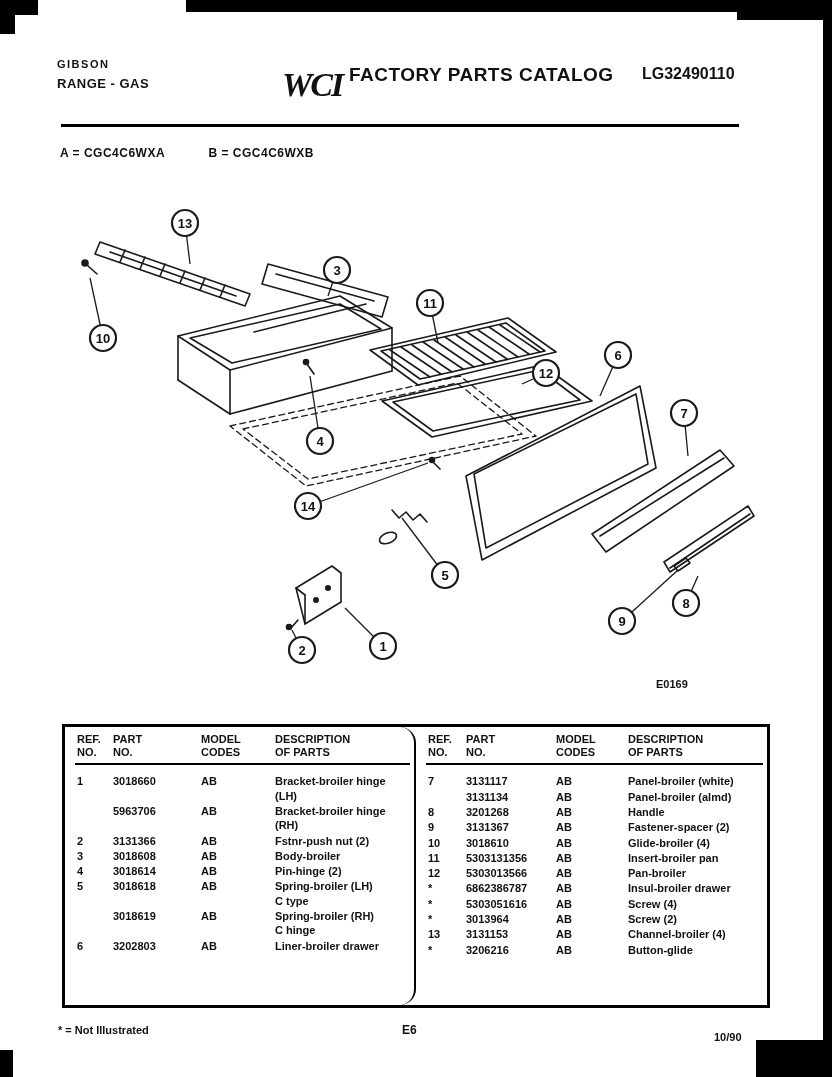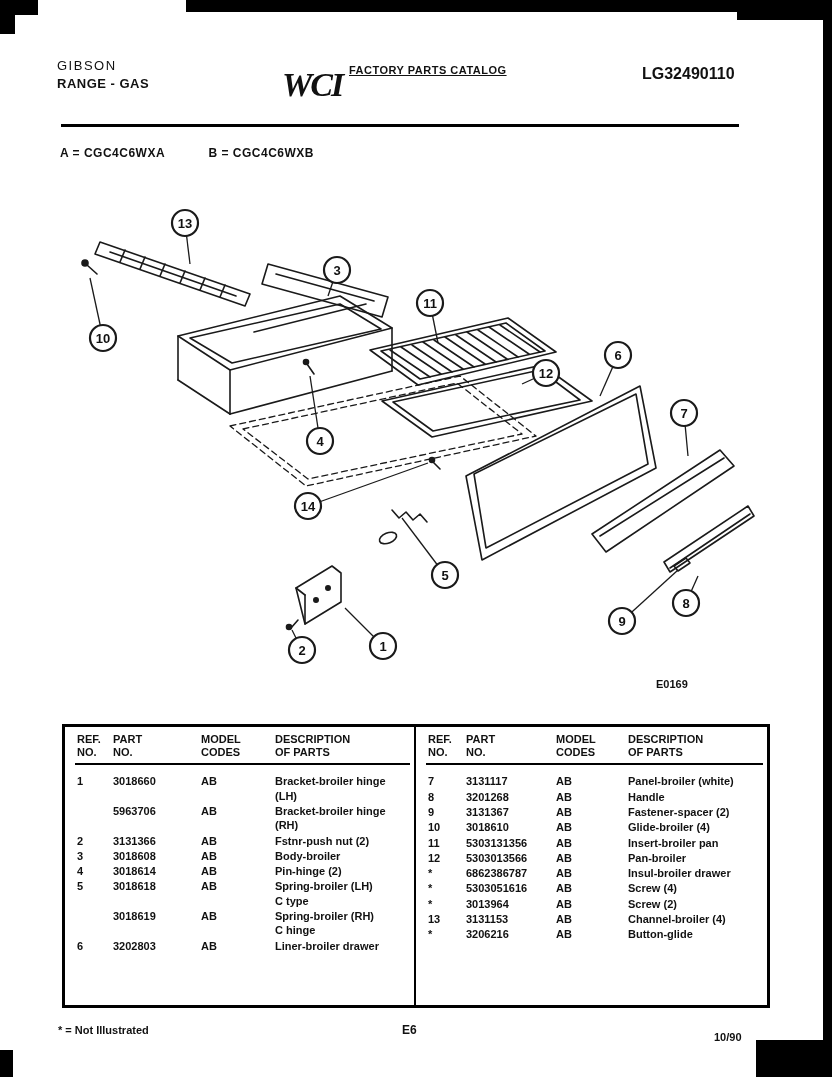--- a/index.html
+++ b/index.html
@@ -1,37 +1,37 @@
 <!DOCTYPE html>
 <html><head>
 <meta charset="utf-8">
 <style>
   * { box-sizing: border-box; }
   body { margin:0; background:#e9e9e9; }
   .page { position:relative; width:832px; height:1077px; background:#ffffff;
           font-family:"Liberation Sans", sans-serif; color:#111; overflow:hidden; margin:0 auto; }
   .scan { position:absolute; background:#000; }
 
-  .brand    { position:absolute; left:57px;  top:58px;  font-size:13px; font-weight:normal; letter-spacing:1.5px;text-align:right; }
+  .brand    { position:absolute; left:57px;  top:58px;  font-size:11px; font-weight:bold; letter-spacing:1.5px;text-align:right; }
   .product  { position:absolute; left:57px;  top:76px;  font-size:13px; font-weight:bold; letter-spacing:0.5px; }
   .logo     { position:absolute; left:282px; top:46px;  font-family:"Liberation Serif", serif; font-style:italic;
               font-weight:bold; font-size:34px; letter-spacing:-2px;margin-top:20px; }
-  .cat-title{ position:absolute; left:349px; top:64px;  font-size:11px; font-weight:bold; letter-spacing:0.5px;text-decoration:underline; }
+  .cat-title{ position:absolute; left:349px; top:64px;  font-size:19px; font-weight:bold; letter-spacing:0.5px; }
   .pub-num  { position:absolute; left:642px; top:65px;  font-size:16px; font-weight:bold; }
 
   .rule     { position:absolute; left:61px; top:124px; width:678px; height:3px; background:#000; }
   .models   { position:absolute; left:60px; top:146px; font-size:12px; font-weight:bold; letter-spacing:0.5px; }
   .models span + span { margin-left:40px;text-align:center; }
 
   .diagram-svg  { position:absolute; left:40px; top:168px; }
   .diagram-code { position:absolute; left:620px; top:678px; font-size:11px; font-weight:bold;padding-left:36px; }
   .callout-num  { font-family:"Liberation Sans", sans-serif; font-size:13px; font-weight:bold; fill:#111; }
 
   .table-box { position:absolute; left:62px; top:724px; width:708px; height:284px; border:3px solid #000; display:flex; }
-  .half { width:50%; padding:6px 4px 0 10px; }
+  .half { width:50%; padding:6px 4px 0 10px;border-radius:16px; }
   .half.left { border-right:2px solid #000; }
   .parts-table { width:100%; border-collapse:collapse; }
   .parts-table th { text-align:left; font-size:11px; font-weight:bold; white-space:pre-line; line-height:1.2;
                     padding:0 2px 4px 2px; border-bottom:2px solid #000; vertical-align:bottom; }
   .parts-table td { font-size:11px; font-weight:bold; white-space:pre-line; line-height:1.3;
                     padding:0.5px 2px; vertical-align:top; }
   .parts-table tbody tr:first-child td { padding-top:9px; }
 
   .footnote  { position:absolute; left:58px;  top:1024px; font-size:11px; font-weight:bold; }
   .page-code { position:absolute; left:402px; top:1023px; font-size:12px; font-weight:bold; }
@@ -317,20 +317,26 @@
           </tr>
         </thead>
         <tbody id="right-tbody">
             <tr>
               <td>7</td>
               <td>3131117</td>
               <td>AB</td>
               <td>Panel-broiler (white)</td>
             </tr>
             <tr>
+              <td></td>
+              <td>3131134</td>
+              <td>AB</td>
+              <td>Panel-broiler (almd)</td>
+            </tr>
+            <tr>
               <td>8</td>
               <td>3201268</td>
               <td>AB</td>
               <td>Handle</td>
             </tr>
             <tr>
               <td>9</td>
               <td>3131367</td>
               <td>AB</td>
               <td>Fastener-spacer (2)</td>

